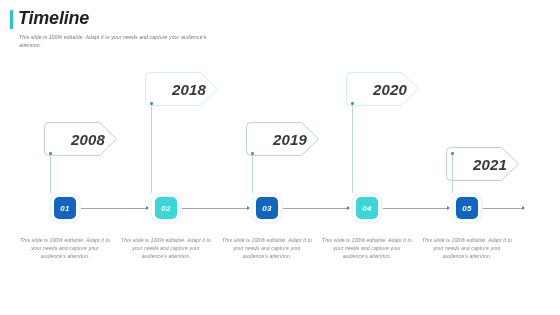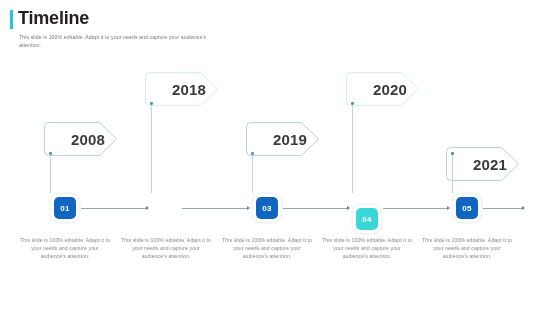--- a/index.html
+++ b/index.html
@@ -2,21 +2,21 @@
 <html><head>
 <meta charset="utf-8">
 <style>
   * { box-sizing: border-box; margin: 0; padding: 0; }
   html, body {
     width: 560px; height: 315px;
     background: #ffffff;
     font-family: "Liberation Sans", sans-serif;
     overflow: hidden;
   }
-  .slide { position: relative; width: 560px; height: 273px; background: #ffffff; }
+  .slide { position: relative; width: 560px; height: 273px; background: #ffffff; font-style: italic; }
 
   
   .header { position: absolute; left: 0; top: 8px; width: 100%; }
   .accent-bar {
     position: absolute; left: 10px; top: 2px;
     width: 3px; height: 19px; background: #27c4de;
   }
   .title {
     position: absolute; left: 18px; top: 0px;
     font-size: 18px; font-weight: bold; color: #231f20;
@@ -108,20 +108,23 @@
       <div class="conn-head" style="left: 146px; top: 206.3px;"></div>
       <div class="desc" style="left: 19px; top: 236px;">This slide is 100% editable. Adapt it to your needs and capture your audience's attention.</div>
       <div class="banner" style="left: 145px; top: 72px;">
         <svg viewBox="0 0 74 34" xmlns="http://www.w3.org/2000/svg">
           <path d="M4.5 0.6 H55.5 L72.6 17 L55.5 33.4 H4.5 A3.9 3.9 0 0 1 0.6 29.5 V4.5 A3.9 3.9 0 0 1 4.5 0.6 Z" fill="none" stroke="#cfeef4" stroke-width="1" stroke-linejoin="round"></path>
         </svg>
         <div class="yr">2018</div>
       </div>
       <div class="stem" style="left: 151px; top: 103px; height: 90px;"></div>
       <div class="stem-dot" style="left: 150.2px; top: 102px;"></div>
+      <div class="step-frame" style="left: 151px; top: 193px;">
+        <div class="step-box cyan">02</div>
+      </div>
       <div class="conn" style="left: 182px; top: 208px; width: 65px;"></div>
       <div class="conn-head" style="left: 247px; top: 206.3px;"></div>
       <div class="desc" style="left: 120px; top: 236px;">This slide is 100% editable. Adapt it to your needs and capture your audience's attention.</div>
       <div class="banner" style="left: 246px; top: 122px;">
         <svg viewBox="0 0 74 34" xmlns="http://www.w3.org/2000/svg">
           <path d="M4.5 0.6 H55.5 L72.6 17 L55.5 33.4 H4.5 A3.9 3.9 0 0 1 0.6 29.5 V4.5 A3.9 3.9 0 0 1 4.5 0.6 Z" fill="none" stroke="#b9cfdb" stroke-width="1" stroke-linejoin="round"></path>
         </svg>
         <div class="yr">2019</div>
       </div>
       <div class="stem" style="left: 252px; top: 153px; height: 40px;"></div>
@@ -133,21 +136,21 @@
       <div class="conn-head" style="left: 347px; top: 206.3px;"></div>
       <div class="desc" style="left: 221px; top: 236px;">This slide is 100% editable. Adapt it to your needs and capture your audience's attention.</div>
       <div class="banner" style="left: 346px; top: 72px;">
         <svg viewBox="0 0 74 34" xmlns="http://www.w3.org/2000/svg">
           <path d="M4.5 0.6 H55.5 L72.6 17 L55.5 33.4 H4.5 A3.9 3.9 0 0 1 0.6 29.5 V4.5 A3.9 3.9 0 0 1 4.5 0.6 Z" fill="none" stroke="#cfeef4" stroke-width="1" stroke-linejoin="round"></path>
         </svg>
         <div class="yr">2020</div>
       </div>
       <div class="stem" style="left: 352px; top: 103px; height: 90px;"></div>
       <div class="stem-dot" style="left: 351.2px; top: 102px;"></div>
-      <div class="step-frame" style="left: 352px; top: 204px;">
+      <div class="step-frame" style="left: 352px; top: 193px;">
         <div class="step-box cyan">04</div>
       </div>
       <div class="conn" style="left: 383px; top: 208px; width: 64px;"></div>
       <div class="conn-head" style="left: 447px; top: 206.3px;"></div>
       <div class="desc" style="left: 321px; top: 236px;">This slide is 100% editable. Adapt it to your needs and capture your audience's attention.</div>
       <div class="banner" style="left: 446px; top: 122px; margin-top: 25px;">
         <svg viewBox="0 0 74 34" xmlns="http://www.w3.org/2000/svg">
           <path d="M4.5 0.6 H55.5 L72.6 17 L55.5 33.4 H4.5 A3.9 3.9 0 0 1 0.6 29.5 V4.5 A3.9 3.9 0 0 1 4.5 0.6 Z" fill="none" stroke="#b9cfdb" stroke-width="1" stroke-linejoin="round"></path>
         </svg>
         <div class="yr">2021</div>

